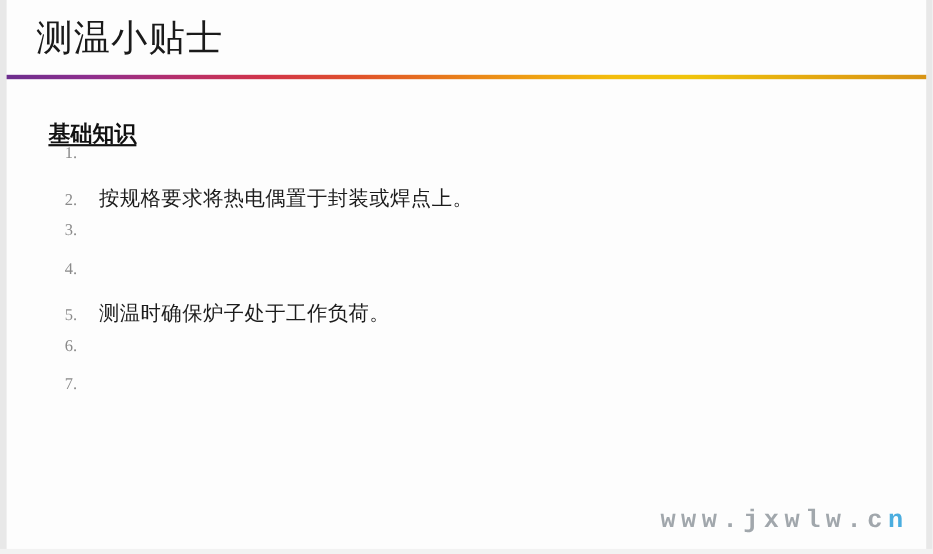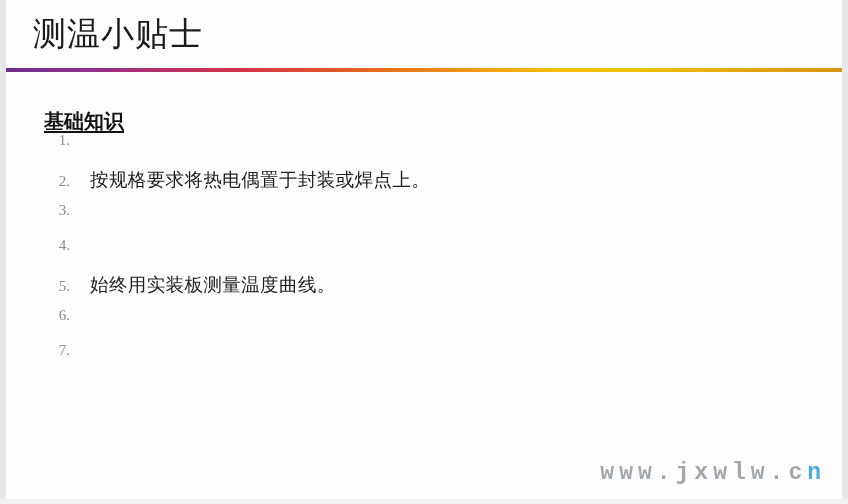--- a/index.html
+++ b/index.html
@@ -146,21 +146,21 @@
       <span class="item-text">按规格要求将热电偶置于封装或焊点上。</span>
     </div>
     <div class="list-item">
       <span class="item-num">3.</span>
     </div>
     <div class="list-item">
       <span class="item-num">4.</span>
     </div>
     <div class="list-item">
       <span class="item-num">5.</span>
-      <span class="item-text">始终用实装板测量温度曲线。</span>
+      <span class="item-text">测温时确保炉子处于工作负荷。</span>
     </div>
     <div class="list-item">
       <span class="item-num">6.</span>
     </div>
     <div class="list-item">
       <span class="item-num">7.</span>
     </div>
   </div>
 
   <div class="watermark">

